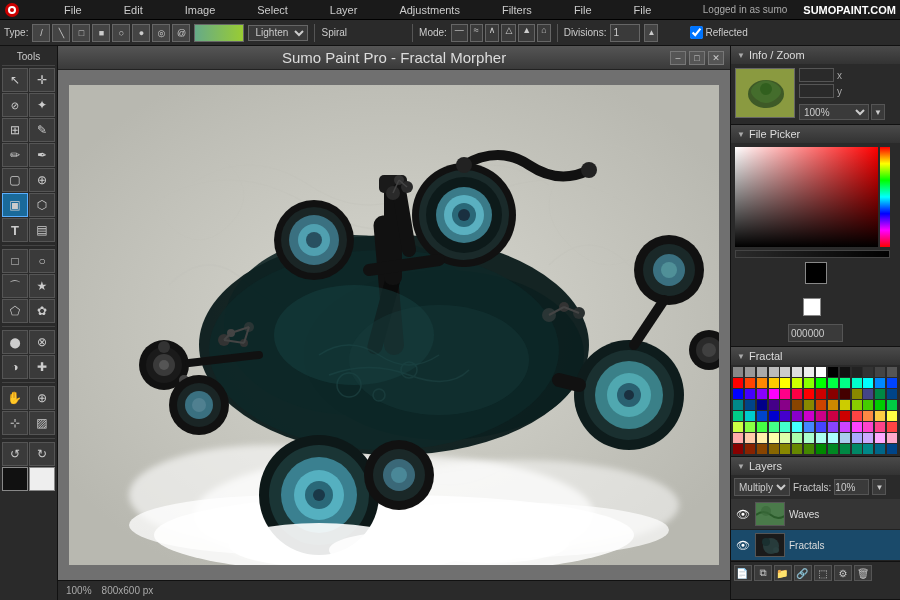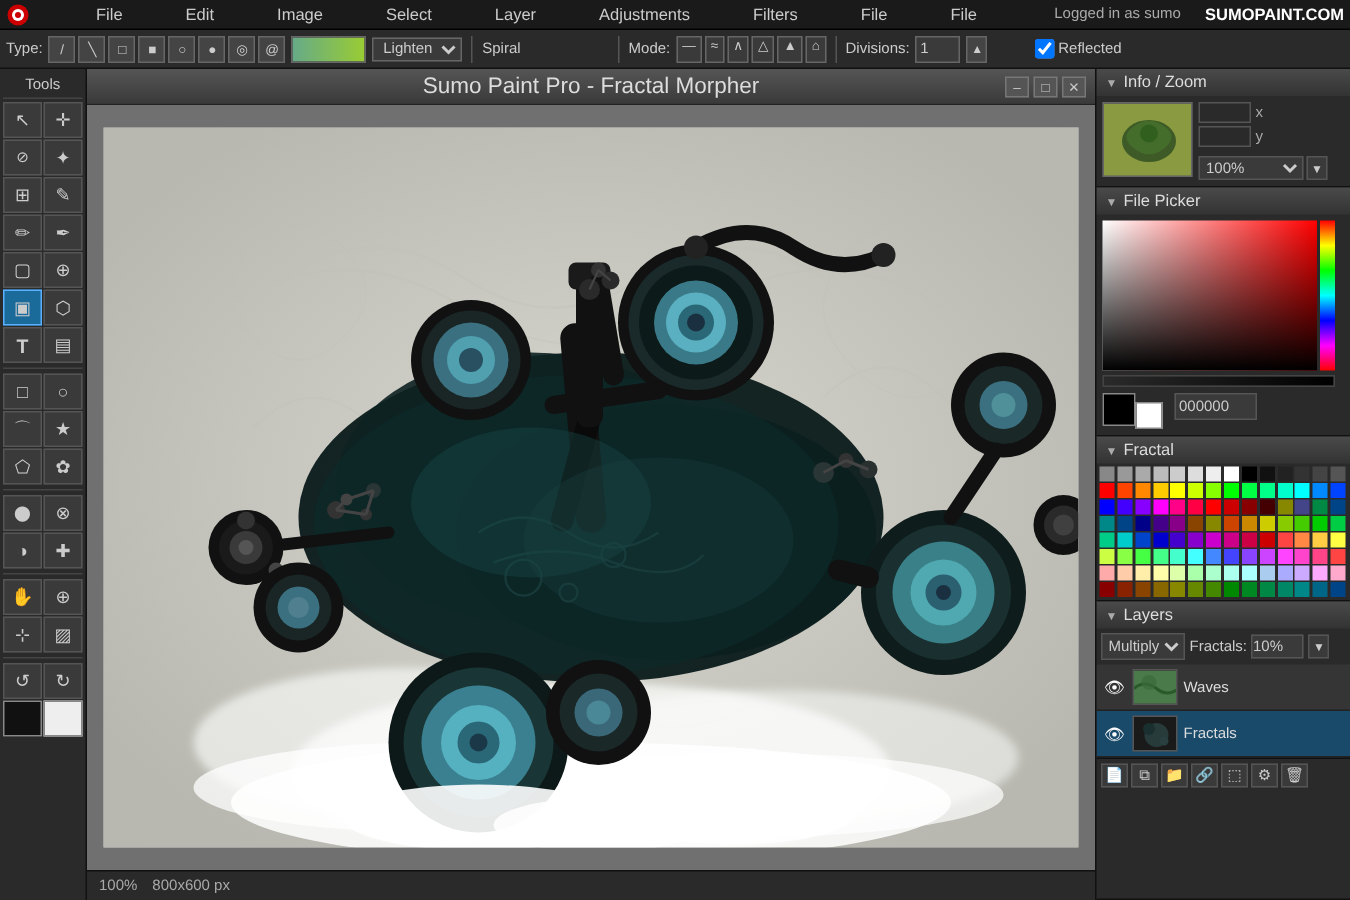--- a/index.html
+++ b/index.html
@@ -85,21 +85,21 @@
 
     
     .info-zoom { display: flex; gap: 4px; align-items: flex-start; }
     .thumbnail-box { width: 60px; height: 50px; background: #555; border: 1px solid #666; overflow: hidden; position: relative; }
     .info-coords { display: flex; flex-direction: column; gap: 2px; font-size: 10px; }
     .coord-row { display: flex; align-items: center; gap: 3px; }
     .coord-input { background: #3a3a3a; border: 1px solid #555; color: #ccc; width: 35px; height: 14px; font-size: 10px; }
     .coord-label { color: #aaa; font-size: 10px; width: 8px; }
     .zoom-row { display: flex; align-items: center; gap: 2px; margin-top: 4px; }
     .zoom-select { background: #3a3a3a; border: 1px solid #555; color: #ccc; height: 16px; font-size: 10px; }
-    .color-controls { display: flex; align-items: flex-start; gap: 8px; margin-top: 4px; }
+    .color-controls { display: flex; align-items: center; gap: 8px; margin-top: 4px; flex-direction: column; }
     .color-swatch-small { width: 22px; height: 22px; border: 1px solid #888; }
     .color-hex { background: #3a3a3a; border: 1px solid #555; color: #ccc; width: 55px; height: 18px; font-size: 10px; padding: 0 2px; }
 
     
     .swatches-grid { display: grid; grid-template-columns: repeat(14, 1fr); gap: 1px; }
     .swatch { width: 10px; height: 10px; cursor: pointer; }
 
     
     .layers-toolbar { display: flex; align-items: center; gap: 3px; padding: 3px; }
     .layer-select { background: #3a3a3a; border: 1px solid #555; color: #ccc; height: 18px; font-size: 10px; }

